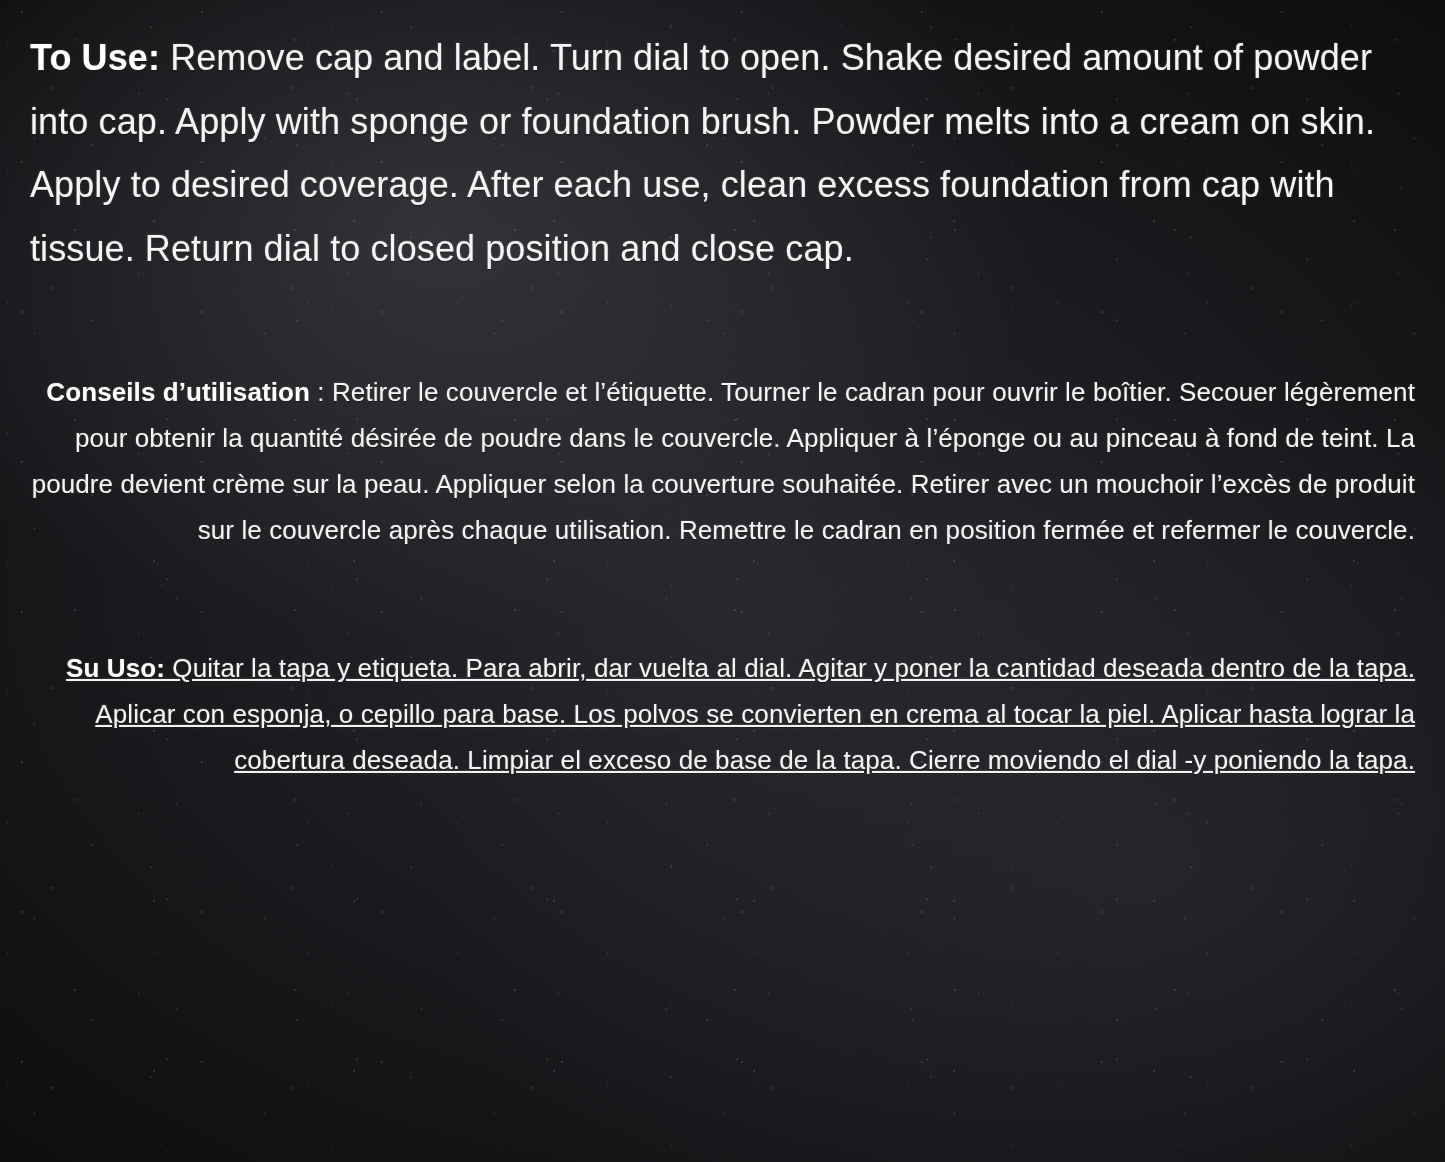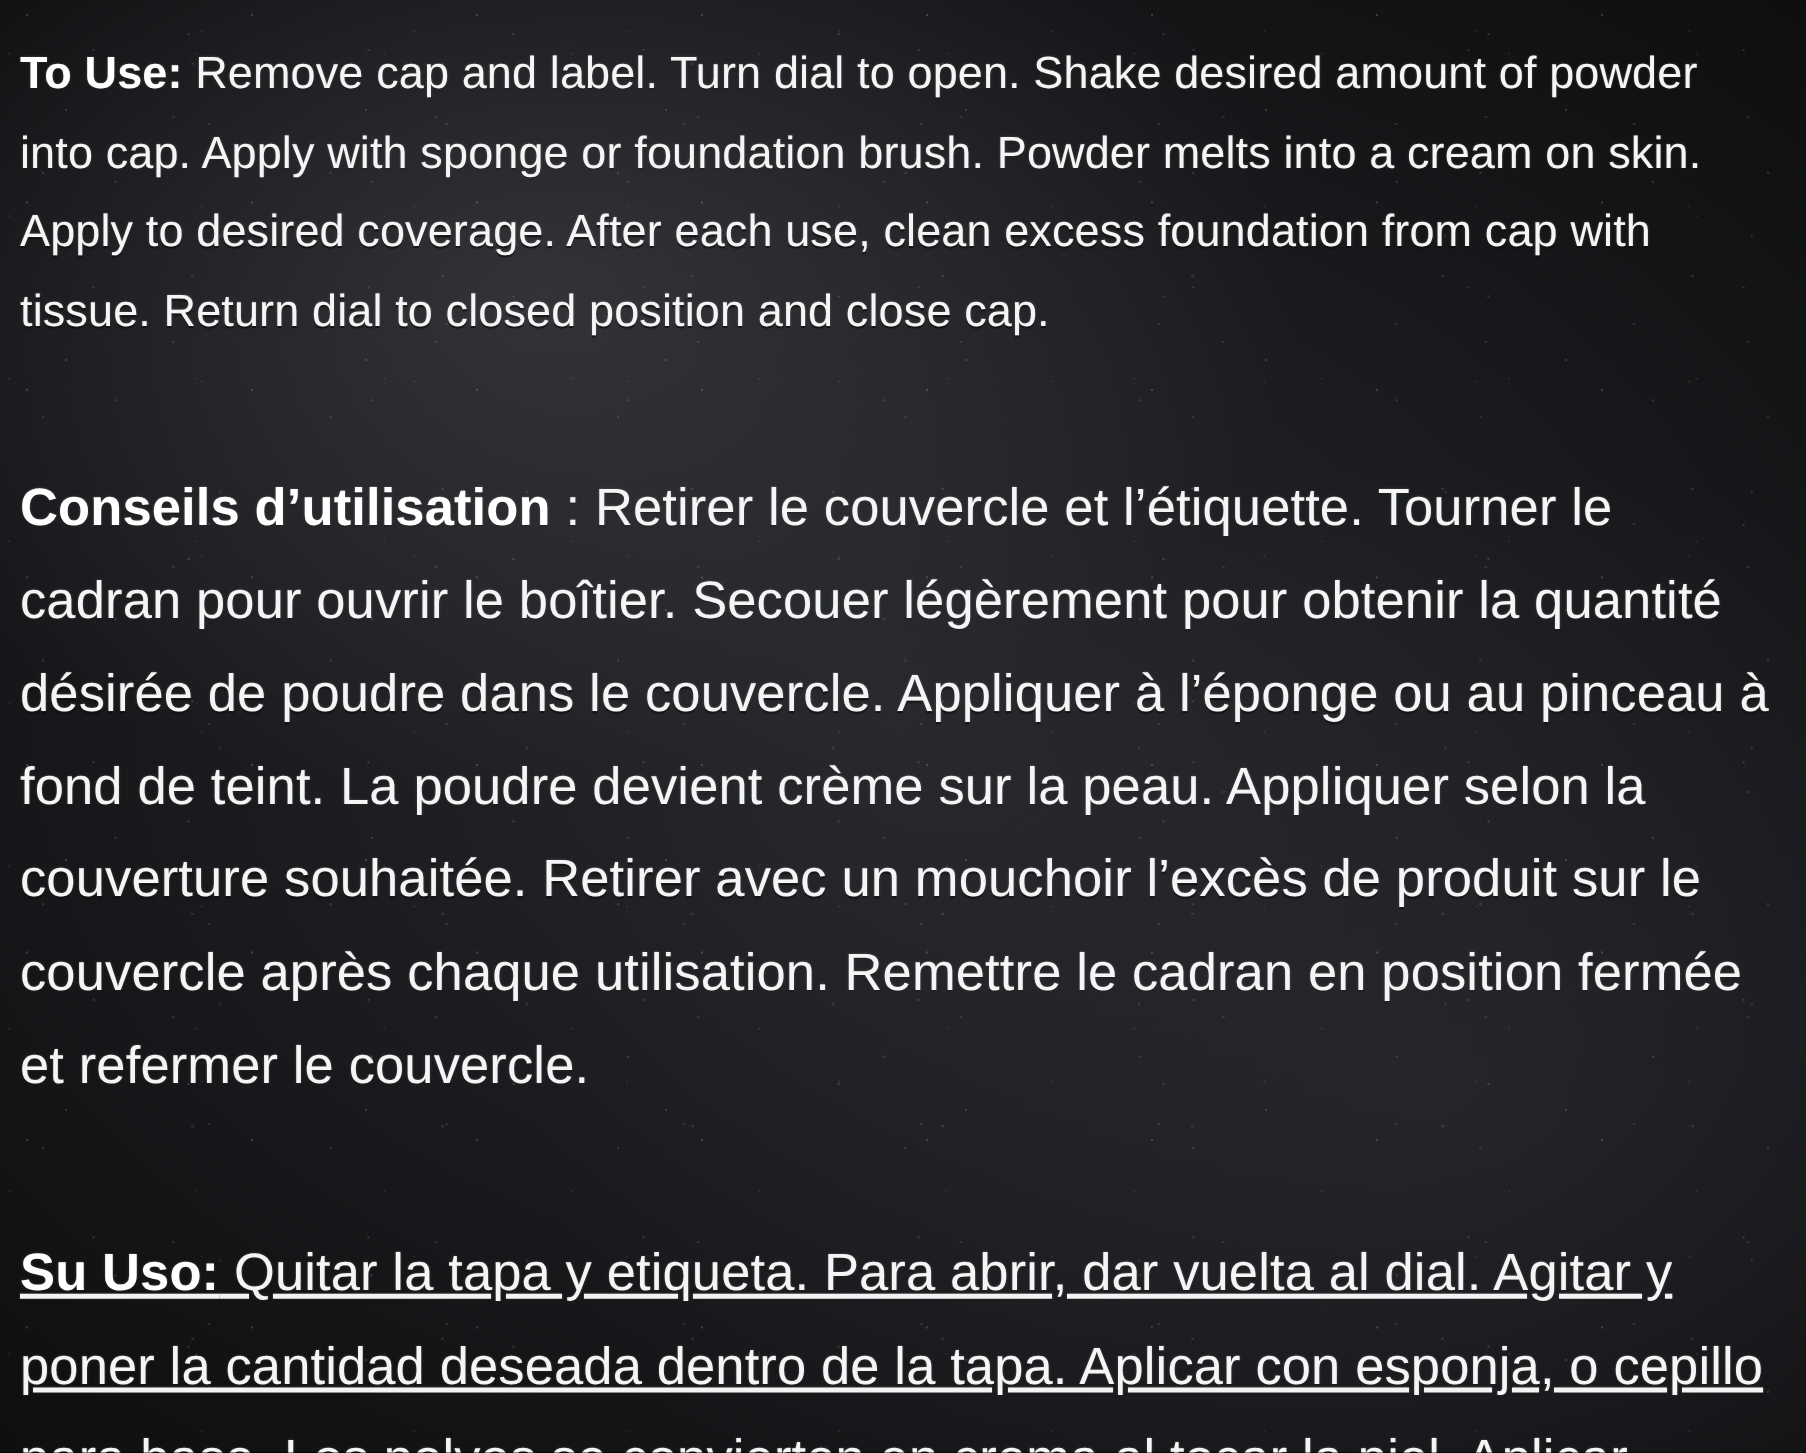--- a/index.html
+++ b/index.html
@@ -14,21 +14,21 @@
   }
   #label {
     position: relative;
     width: 1445px;
     height: 1162px;
     background:
       radial-gradient(ellipse 60% 50% at 30% 20%, rgba(70,72,78,0.55), rgba(0,0,0,0) 70%),
       radial-gradient(ellipse 70% 60% at 80% 75%, rgba(48,50,56,0.5), rgba(0,0,0,0) 72%),
       radial-gradient(ellipse 90% 80% at 50% 50%, #26282c 0%, #141517 60%, #0a0a0b 100%);
     box-sizing: border-box;
-    padding: 26px 30px 10px 16px;
+    padding: 26px 30px 10px 30px;
     font-family: "Liberation Sans", sans-serif;
     color: #f2f3f3;
   }
   
   #speckle {
     position: absolute;
     inset: 0;
     pointer-events: none;
     opacity: 0.5;
     background-image:
@@ -59,21 +59,21 @@
     text-shadow: 0 0 2px rgba(255,255,255,0.28), 0 1px 1px rgba(0,0,0,0.8);
     margin: 0;
     color: #f4f5f5;
   }
   .heading {
     font-weight: bold;
     color: #ffffff;
   }
   #block-fr { margin-top: 88px; }
   #block-es { margin-top: 92px; text-decoration: underline; }
-  #block-fr .para, #block-es .para { font-size: 42px; }
+  #block-fr .para, #block-es .para { font-size: 26px; text-align: right; }
 </style>
 </head>
 <body>
 
 <div id="label">
   <div id="speckle"></div>
 
   <div class="block" id="block-en">
     <p class="para"><span class="heading">To Use:</span><span> Remove cap and label. Turn dial to open. Shake desired amount of powder into cap. Apply with sponge or foundation brush. Powder melts into a cream on skin. Apply to desired coverage. After each use, clean excess foundation from cap with tissue. Return dial to closed position and close cap.</span></p>
   </div>

